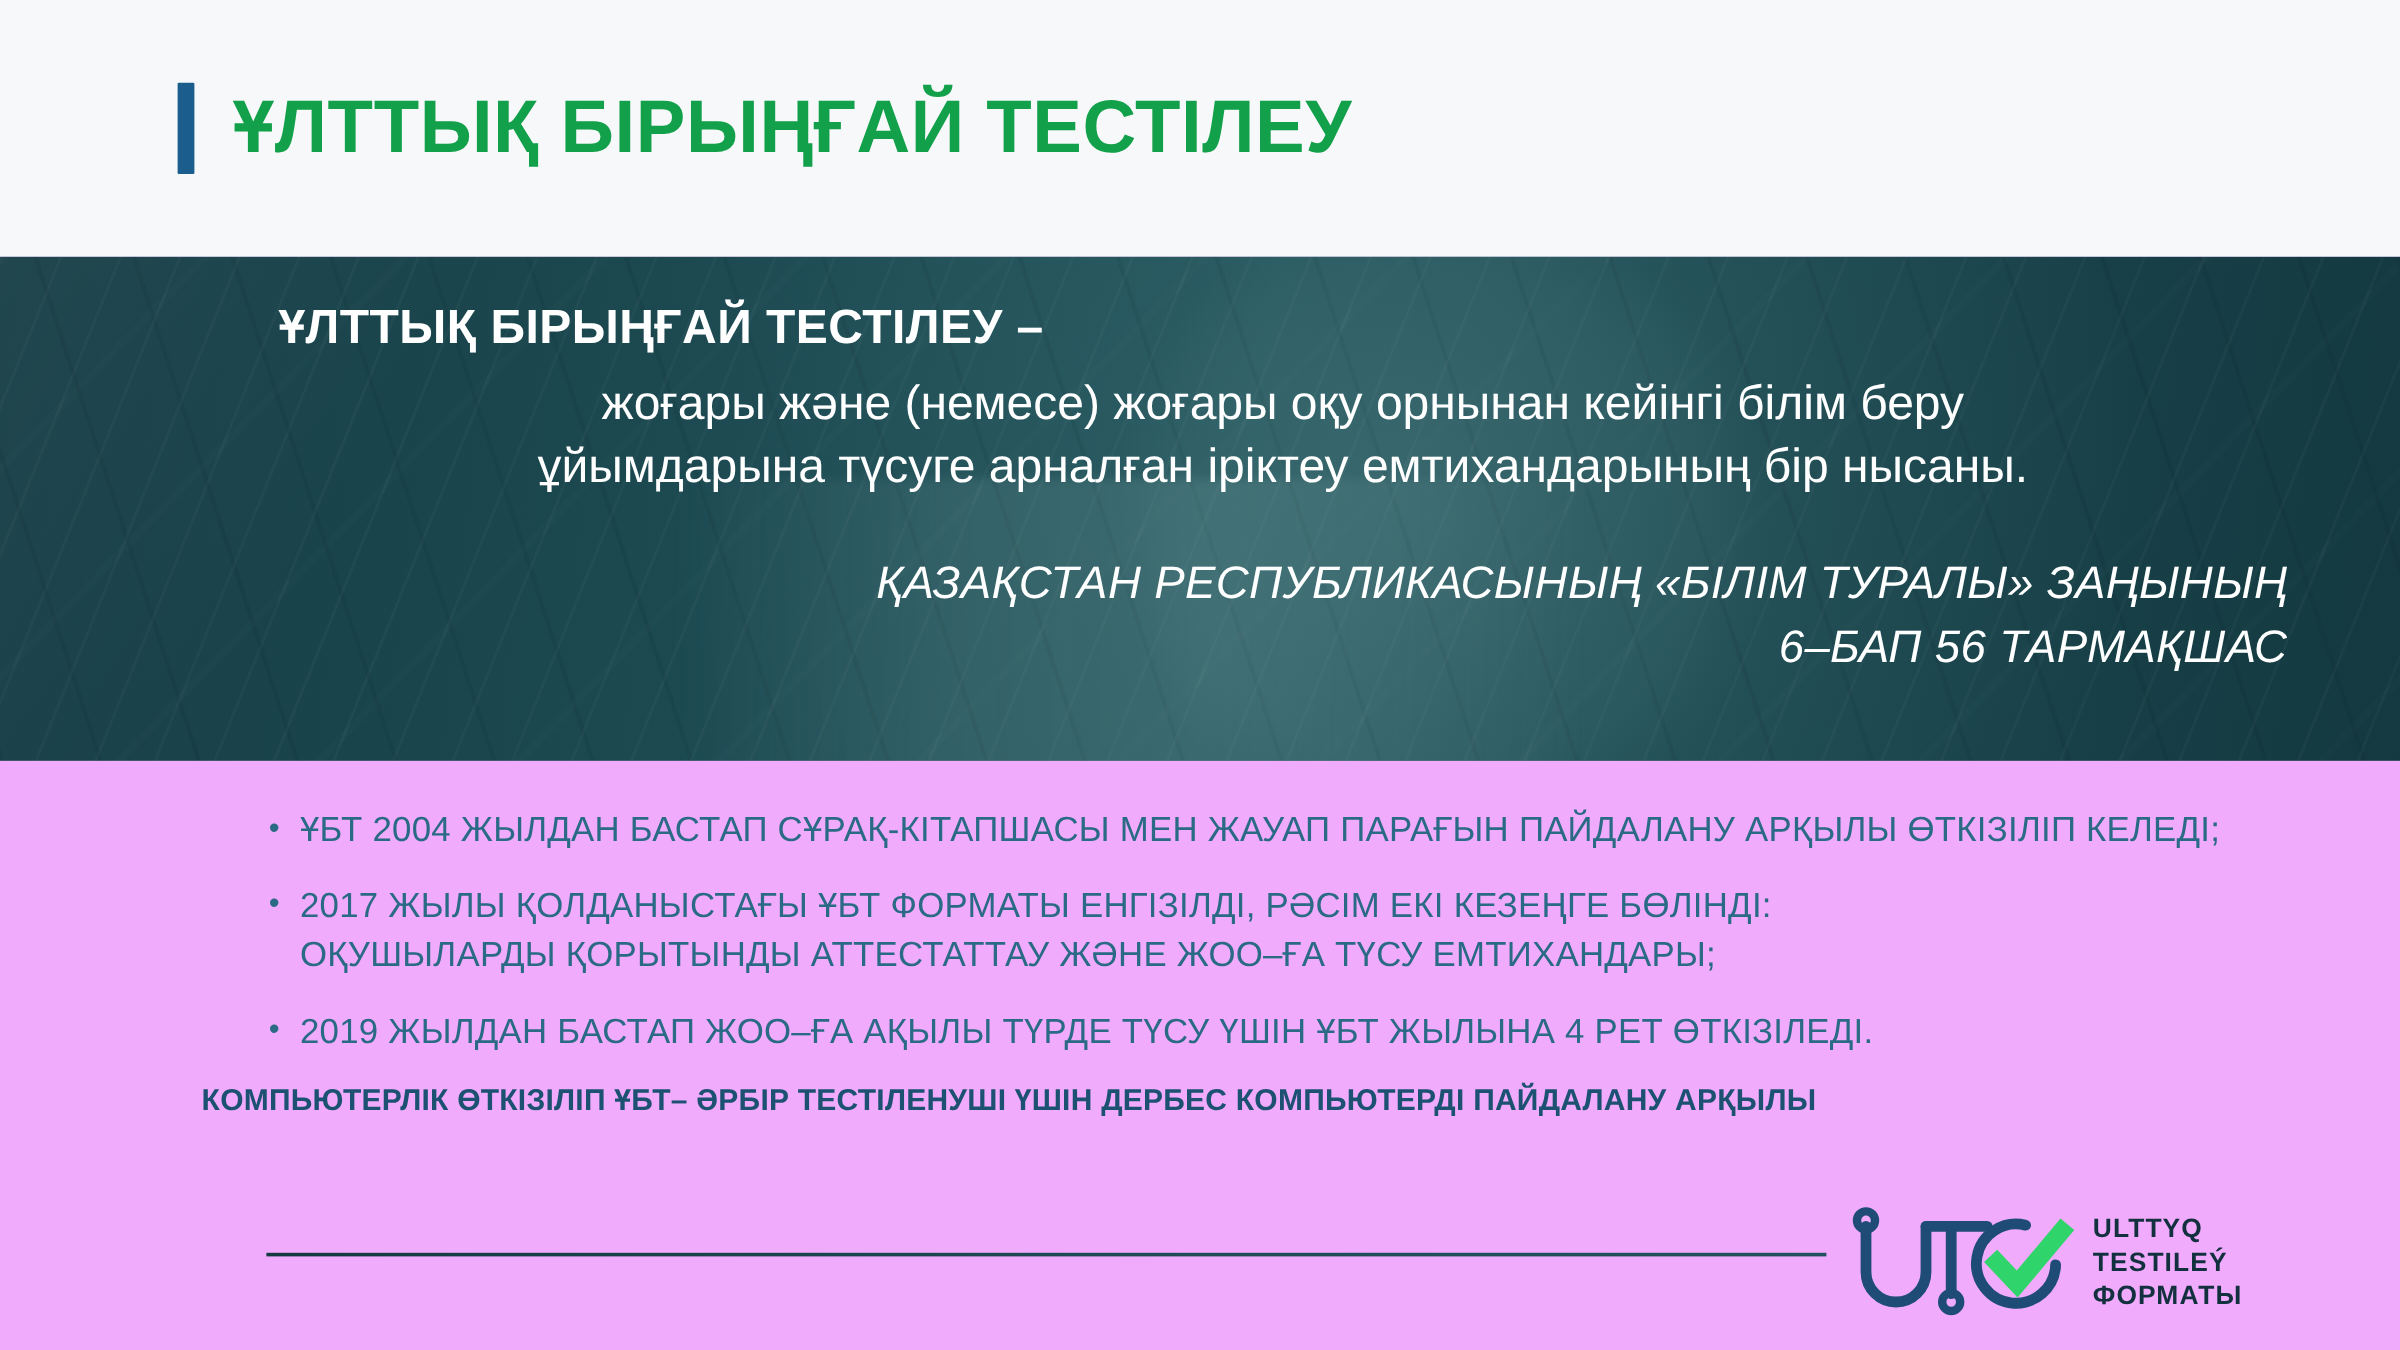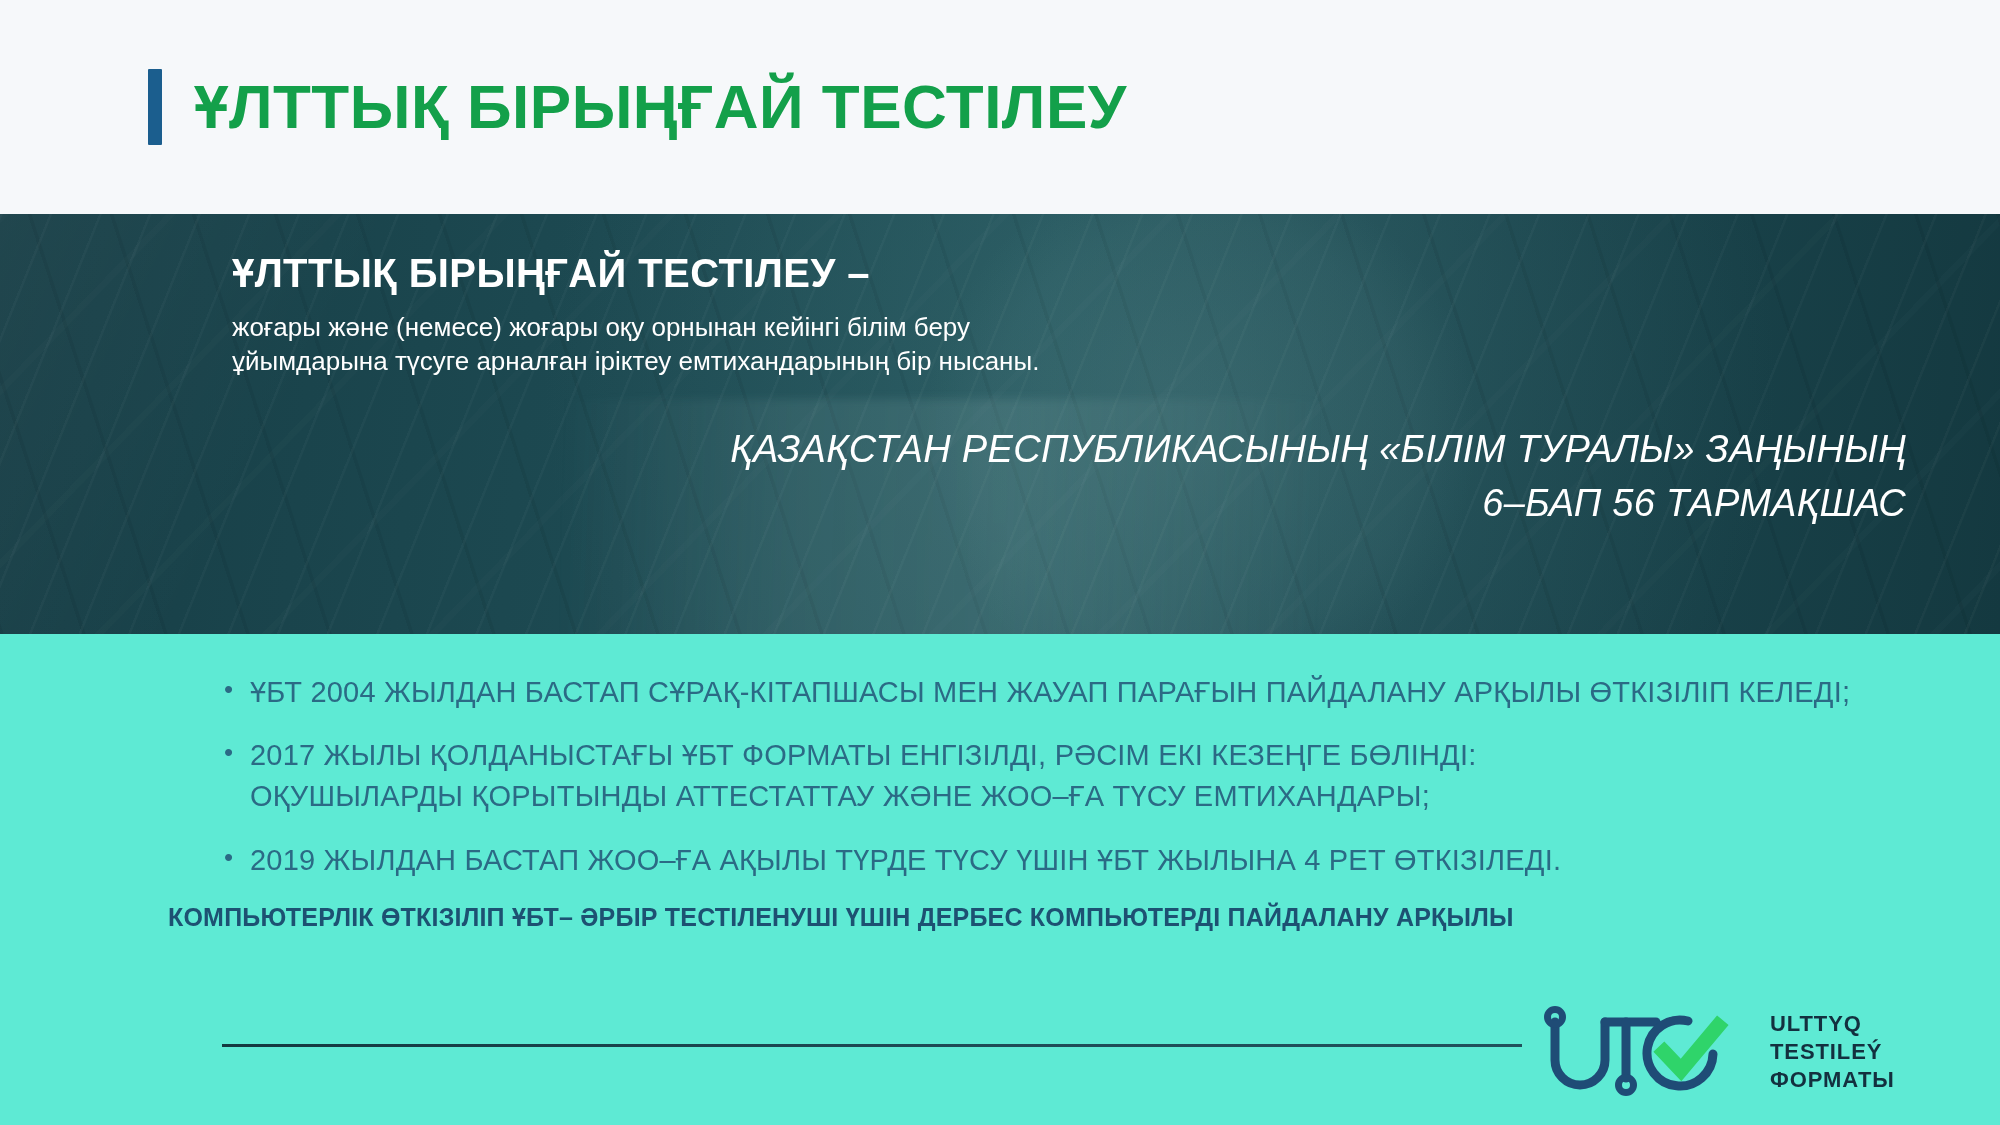--- a/index.html
+++ b/index.html
@@ -2,21 +2,21 @@
 <html><head>
 <meta charset="utf-8">
 <style>
   * { margin:0; padding:0; box-sizing:border-box; }
   html, body {
     width:2000px; height:1125px;
     background:#f6f8fa;
     font-family:"Liberation Sans", sans-serif;
     overflow:hidden;
   }
-  .slide { position:relative; width:2000px; height:1125px; background:#5eead4; }
+  .slide { position:relative; width:2000px; height:1125px; background:#f0abfc; }
 
   
   .header {
     position:absolute; left:0; top:0; width:2000px; height:214px;
     background:#f6f8fa;
     display:flex; align-items:center;
   }
   .accent-bar {
     width:14px; height:76px; background:#1b5e8e;
     margin-left:148px; margin-right:32px; flex:none;
@@ -68,24 +68,25 @@
   }
   .banner-lead {
     color:#ffffff;
     font-size:40px; font-weight:bold;
     letter-spacing:0.4px;
     line-height:1.25;
     margin-top:6px;
   }
   .banner-body {
     color:#ffffff;
-    font-size:26px; font-weight:400;
+    font-size:40px; font-weight:400;
     line-height:1.32;
     margin-top:12px;
     max-width:1680px;
+    text-align:center;
   }
   .banner-cite {
     color:#ffffff;
     font-size:38px; font-style:italic; font-weight:500;
     text-align:right;
     line-height:1.38;
     margin-top:44px;
     letter-spacing:0.3px;
   }
 
@@ -118,21 +119,21 @@
   
   .divider {
     position:absolute; left:222px; top:1044px;
     width:1300px; height:3px;
     background:linear-gradient(90deg, #143940 0%, #1f4c57 60%, #21515c 100%);
   }
 
   
   .logo {
     position:absolute; left:1538px; top:1000px;
-    display:flex; align-items:center; gap:36px;
+    display:flex; align-items:center; gap:10px;
   }
   .logo-mark { width:196px; height:104px; flex:none; }
   .logo-text {
     color:#13303f;
     font-size:22px; font-weight:bold;
     line-height:1.26; letter-spacing:0.9px;
   }
 </style>
 </head>
 <body>

